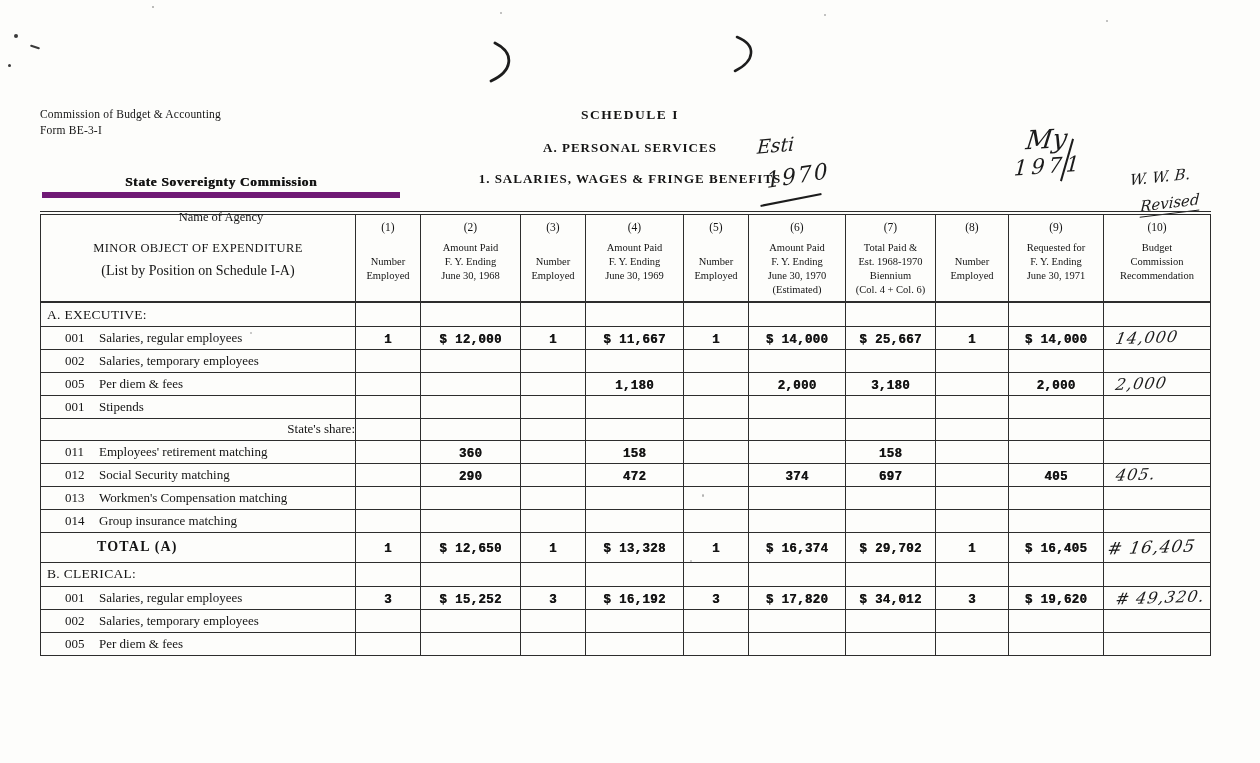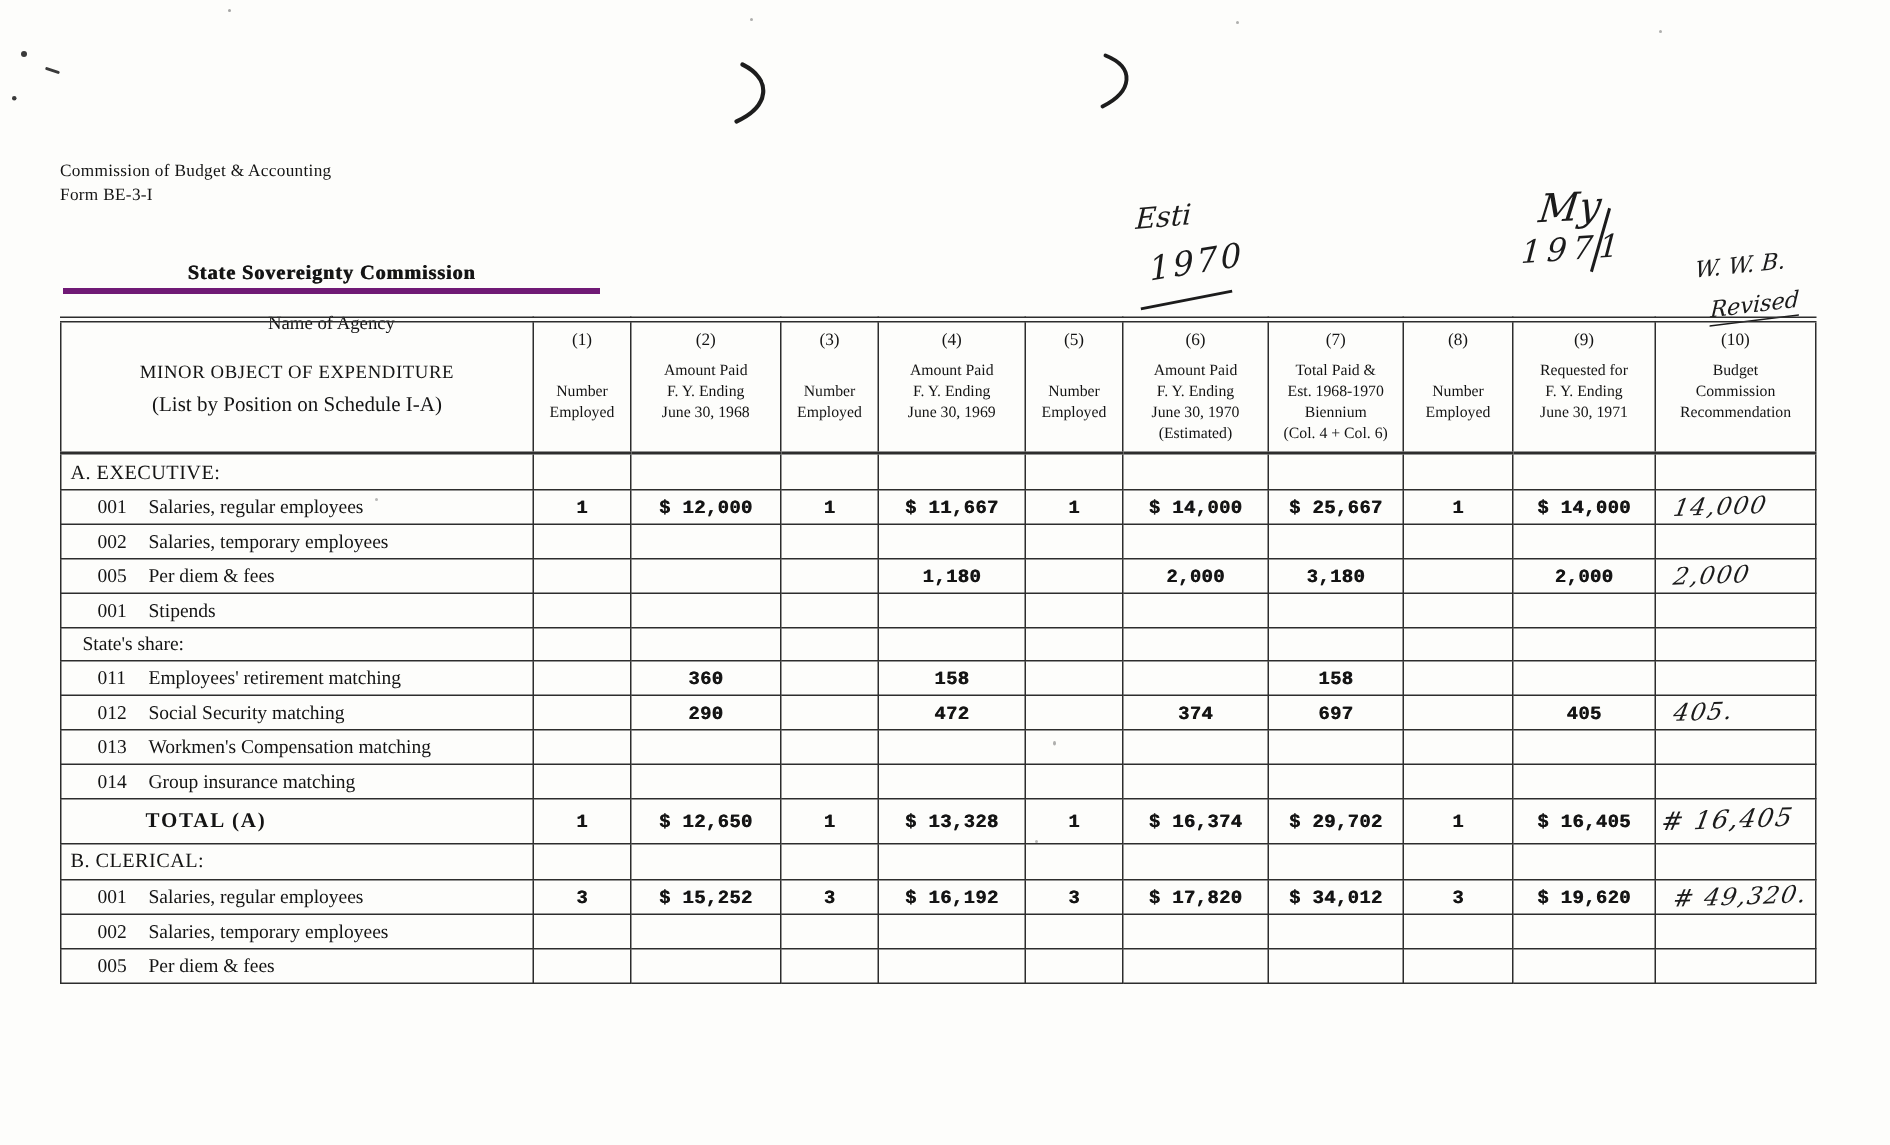--- a/index.html
+++ b/index.html
@@ -7,36 +7,36 @@
   body{background:#fdfdfb;font-family:"Liberation Serif",serif;color:#141414;position:relative;overflow:hidden;}
   .page{position:absolute;inset:0;}
 
   .formid{position:absolute;left:40px;top:107px;font-size:11.5px;line-height:1.35;letter-spacing:0.2px;}
   .titles{position:absolute;left:0;top:107px;width:100%;text-align:center;}
   .t1{font-weight:bold;font-size:13.5px;letter-spacing:1.5px;}
   .t2{font-weight:bold;font-size:13px;letter-spacing:1px;margin-top:17px;}
   .t3{font-weight:bold;font-size:13px;letter-spacing:1px;margin-top:15px;}
 
   .agency{position:absolute;left:42px;top:174px;width:358px;}
-  .agency-name{font-weight:bold;font-size:13.5px;text-align:center;letter-spacing:0.6px;padding-bottom:2px;border-bottom:4px solid #701a75;text-shadow:0.5px 0 0 #222;}
+  .agency-name{font-weight:bold;font-size:13.5px;text-align:center;letter-spacing:0.6px;padding-bottom:2px;border-bottom:6px solid #701a75;text-shadow:0.5px 0 0 #222;}
   .agency-label{text-align:center;font-size:12.5px;margin-top:12px;}
 
   #grid{position:absolute;left:40px;top:211px;border-collapse:collapse;table-layout:fixed;border:1px solid #2d2d2d;border-top:4px double #2d2d2d;}
   #grid th,#grid td{border-left:1px solid #2d2d2d;border-right:1px solid #2d2d2d;}
   #grid td{border-top:1px solid #2d2d2d;border-bottom:1px solid #2d2d2d;}
   #grid th{border-bottom:2px solid #2d2d2d;vertical-align:top;text-align:center;font-weight:normal;}
   .cnum{font-size:11.5px;margin-top:6px;}
   .clab{font-size:10.5px;line-height:1.32;margin-top:8px;padding:0 2px 5px;}
   .clab.short{margin-top:22px;}
   .lh1{font-size:12.5px;letter-spacing:0.4px;margin-top:26px;}
   .lh2{font-size:14px;margin-top:7px;}
 
   tr.row-section td{height:24px;}
   tr.row-item td{height:23px;}
-  tr.row-subheader td{height:22px;}
+  tr.row-subheader td{height:22px;text-align:right;}
   tr.row-total td{height:30px;border-top:4px double #2d2d2d;border-bottom:4px double #2d2d2d;}
 
   .lblcell{text-align:left;font-size:13px;padding-left:6px;vertical-align:middle;}
   .lc-section .slab{font-size:13.5px;letter-spacing:0.3px;}
   .lc-subheader{padding-left:14px;}
   .lc-total{padding-left:56px;}
   .lc-total .slab{font-weight:bold;font-size:14px;letter-spacing:1.2px;}
   .code{display:inline-block;width:34px;margin-left:18px;}
   .vcell{text-align:center;vertical-align:middle;}
   .amt{font-family:"Liberation Mono",monospace;font-weight:700;font-size:12.5px;letter-spacing:0.3px;text-shadow:0.4px 0 0 #222;}
@@ -55,20 +55,25 @@
 </head>
 <body>
 
 <div class="page">
 
   <div class="formid">
     <div>Commission of Budget &amp; Accounting</div>
     <div>Form BE-3-I</div>
   </div>
 
+  <div class="titles">
+    <div class="t1">SCHEDULE I</div>
+    <div class="t2">A. PERSONAL SERVICES</div>
+    <div class="t3">1. SALARIES, WAGES &amp; FRINGE BENEFITS</div>
+  </div>
 
   <div class="agency">
     <div class="agency-name">State Sovereignty Commission</div>
     <div class="agency-label">Name of Agency</div>
   </div>
 
   <span class="hwabs" style="left:757px;top:134px;font-size:19px;transform:rotate(-5deg) skewX(-8deg);">Esti</span>
   <span class="hwabs" style="left:766px;top:163px;font-size:22px;letter-spacing:2px;transform:rotate(-9deg) skewX(-6deg);">1970</span>
   <div class="stroke" style="left:760px;top:199px;width:62px;height:2px;transform:rotate(-11deg);"></div>
 

